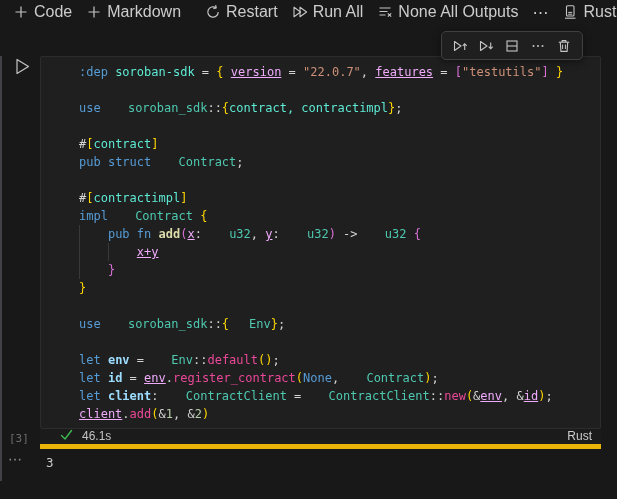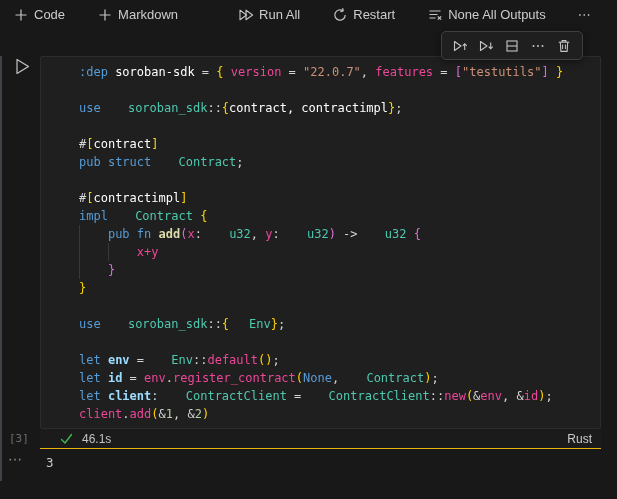--- a/index.html
+++ b/index.html
@@ -1,21 +1,21 @@
 <!DOCTYPE html>
 <html><head>
 <meta charset="utf-8">
 <style>
   html,body{margin:0;padding:0;background:#181818;}
   .screen{position:relative;width:617px;height:499px;background:#181818;overflow:hidden;
           font-family:"Liberation Sans",sans-serif;color:#cccccc;}
 
   
-  .nb-toolbar{position:absolute;top:0;left:0;right:0;height:29px;display:flex;align-items:center;
-              padding-left:6px;font-size:13px;gap:18px;}
+  .nb-toolbar{position:absolute;top:0;left:0;right:0;height:29px;display:flex;align-items:flex-start;
+              padding-left:6px;font-size:16px;}
   .tb-item{display:flex;align-items:center;gap:5px;padding:3px 7px;border-radius:4px;white-space:nowrap;cursor:default;}
   .tb-sep{width:1px;height:15px;background:#3d3d3d;margin:0 5px;}
   .tb-right{margin-left:auto;display:flex;align-items:center;gap:5px;padding-right:11px;}
   .icon{display:inline-flex;align-items:center;justify-content:center;}
   .icon svg{display:block;}
 
   
   .cell-toolbar{position:absolute;top:31px;left:441px;width:140px;height:27px;background:#1f1f1f;
                 border:1px solid #404040;border-radius:5px;display:flex;align-items:center;
                 justify-content:space-evenly;box-shadow:0 2px 8px rgba(0,0,0,.45);z-index:6;}
@@ -30,34 +30,34 @@
         font-size:12px;line-height:18px;white-space:pre;}
   .code-line{height:18px;}
   .guide{position:absolute;width:1px;background:#393939;}
   .guide-a{left:38px;top:168px;height:54px;}
   .guide-b{left:67px;top:186px;height:18px;}
 
   .tok-kw{color:#569CD6;margin-top:21px;}
   .tok-ty{color:#4EC9B0;margin-left:20px;}
   .tok-fn{color:#ec4899;}
   .tok-fnb{color:#DCDCAA;font-weight:bold;}
-  .tok-va{color:#ec4899;}
+  .tok-va{color:#f0abfc;text-decoration:underline;}
   .tok-vb{color:#9CDCFE;font-weight:bold;}
   .tok-st{color:#CE9178;}
   .tok-nu{color:#B5CEA8;}
   .tok-pu{color:#D4D4D4;}
-  .tok-tx{color:#ffffff;}
+  .tok-tx{color:#5eead4;}
   .tok-b1{color:#FFD700;}
   .tok-b2{color:#DA70D6;}
 
   
   .exec-count{position:absolute;left:9px;top:432px;font-family:"DejaVu Sans Mono",monospace;
               font-size:11px;color:#6d6d6d;}
-  .status{position:absolute;left:40px;top:429px;width:561px;height:20px;display:flex;align-items:center;
-          background:#1b1b1b;border-bottom:1px solid #eab308;font-size:12px;color:#c2c2c2;box-sizing:border-box;}
+  .status{position:absolute;left:40px;top:429px;width:561px;height:20px;display:flex;align-items:flex-start;
+          background:#1b1b1b;border-bottom:5px solid #eab308;font-size:12px;color:#c2c2c2;box-sizing:border-box;}
   .status .icon{margin:0 9px 0 20px;}
   .status-lang{margin-left:auto;padding-right:9px;color:#cccccc;}
 
   
   .output-more{position:absolute;left:8px;top:451px;color:#8f8f8f;font-size:14px;letter-spacing:1px;}
   .output-val{position:absolute;left:46px;top:455px;font-family:"DejaVu Sans Mono",monospace;
               font-size:12.5px;color:#cccccc;}
 </style>
 </head>
 <body>
@@ -78,34 +78,34 @@
         <svg width="16" height="16" viewBox="0 0 16 16">
             <path d="M8 2.5v11M2.5 8h11" stroke="#c5c5c5" stroke-width="1.2" fill="none"></path>
           </svg>
       </span>
       <span>Markdown</span>
     </div>
     <div class="tb-sep"></div>
     <div class="tb-item">
       <span class="icon">
         <svg width="16" height="16" viewBox="0 0 16 16">
+            <path d="M13.2 8a5.2 5.2 0 1 1-2.2-4.25" fill="none" stroke="#c5c5c5" stroke-width="1.2"></path>
+            <polyline points="10.6,1.1 11.2,3.9 8.4,4.6" fill="none" stroke="#c5c5c5" stroke-width="1.2" stroke-linejoin="round"></polyline>
+          </svg>
+      </span>
+      <span>Restart</span>
+    </div>
+    <div class="tb-item">
+      <span class="icon">
+        <svg width="16" height="16" viewBox="0 0 16 16">
             <polygon points="2,3.2 2,12.8 8.6,8" fill="none" stroke="#c5c5c5" stroke-width="1.1" stroke-linejoin="round"></polygon>
             <polygon points="8,3.2 8,12.8 14.6,8" fill="none" stroke="#c5c5c5" stroke-width="1.1" stroke-linejoin="round"></polygon>
           </svg>
       </span>
       <span>Run All</span>
-    </div>
-    <div class="tb-item">
-      <span class="icon">
-        <svg width="16" height="16" viewBox="0 0 16 16">
-            <path d="M13.2 8a5.2 5.2 0 1 1-2.2-4.25" fill="none" stroke="#c5c5c5" stroke-width="1.2"></path>
-            <polyline points="10.6,1.1 11.2,3.9 8.4,4.6" fill="none" stroke="#c5c5c5" stroke-width="1.2" stroke-linejoin="round"></polyline>
-          </svg>
-      </span>
-      <span>Restart</span>
     </div>
     <div class="tb-item">
       <span class="icon">
         <svg width="16" height="16" viewBox="0 0 16 16">
             <path d="M2.5 4h11M2.5 7.5h8M2.5 11h6" stroke="#c5c5c5" stroke-width="1.2" fill="none"></path>
             <path d="M10.8 9.3l3.4 3.4M14.2 9.3l-3.4 3.4" stroke="#c5c5c5" stroke-width="1.2" fill="none"></path>
           </svg>
       </span>
       <span>None All Outputs</span>
     </div>

